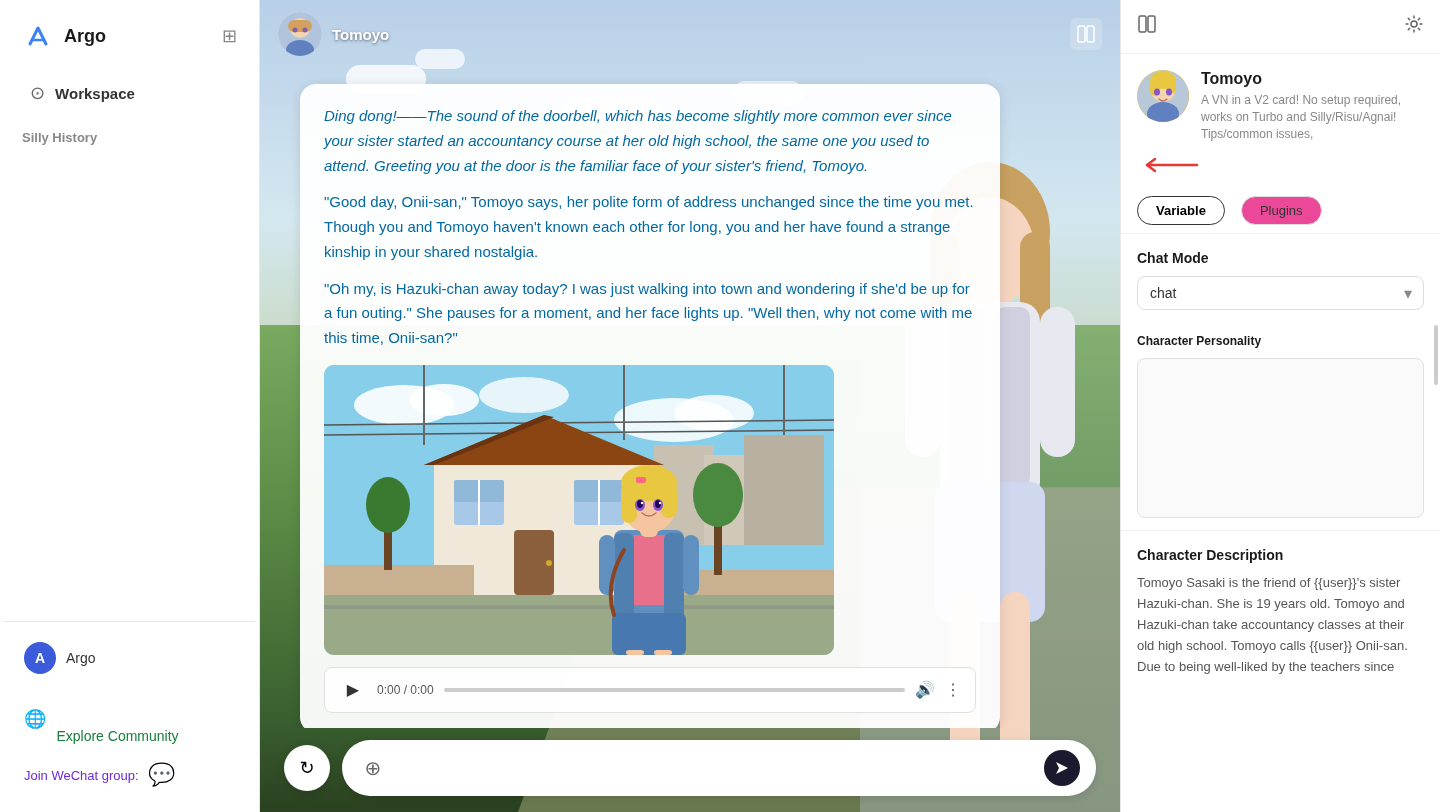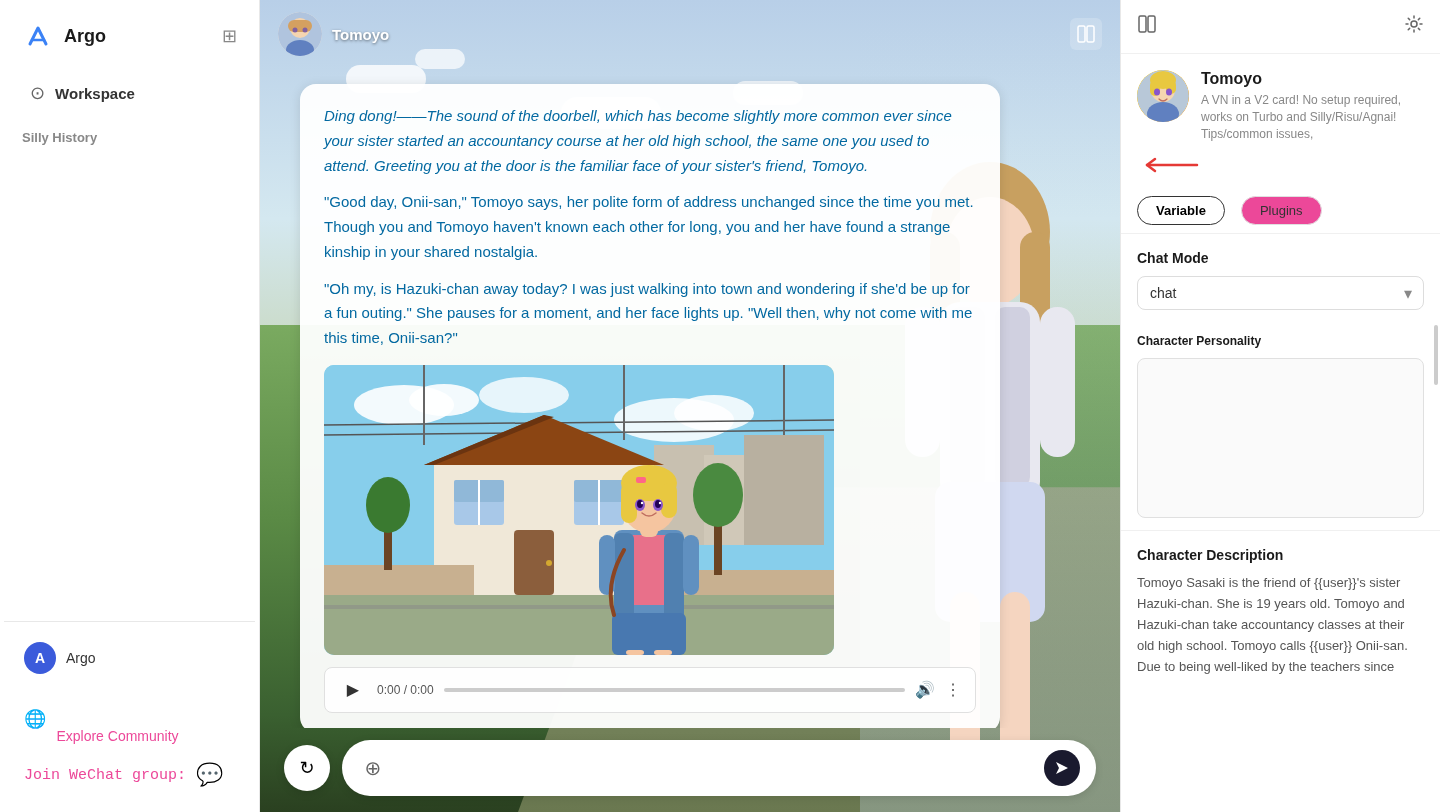--- a/index.html
+++ b/index.html
@@ -81,30 +81,30 @@
     #explore-item {
       display: flex;
       align-items: center;
       gap: 10px;
       padding: 8px 12px;
       border-radius: 8px;
       cursor: pointer;
       margin-top: 4px;
     }
     #explore-icon { color: #3b5bdb; font-size: 18px; }
-    #explore-label { font-size: 14px; color: #ec4899; font-weight: 500; margin-top: 34px; }
+    #explore-label { font-size: 14px; color: #15803d; font-weight: 500; margin-top: 34px; }
 
     #wechat-item {
       display: flex;
       align-items: center;
       gap: 10px;
       padding: 8px 12px;
       margin-top: 2px;
     }
-    #wechat-label { font-size: 15px; color: #ec4899; font-family: Liberation Mono, monospace; }
+    #wechat-label { font-size: 13px; color: #6d28d9; }
     #wechat-icon { font-size: 22px; }
 
     
     #main {
       flex: 1;
       display: flex;
       flex-direction: column;
       position: relative;
       background: #e8f0e8;
       overflow: hidden;

